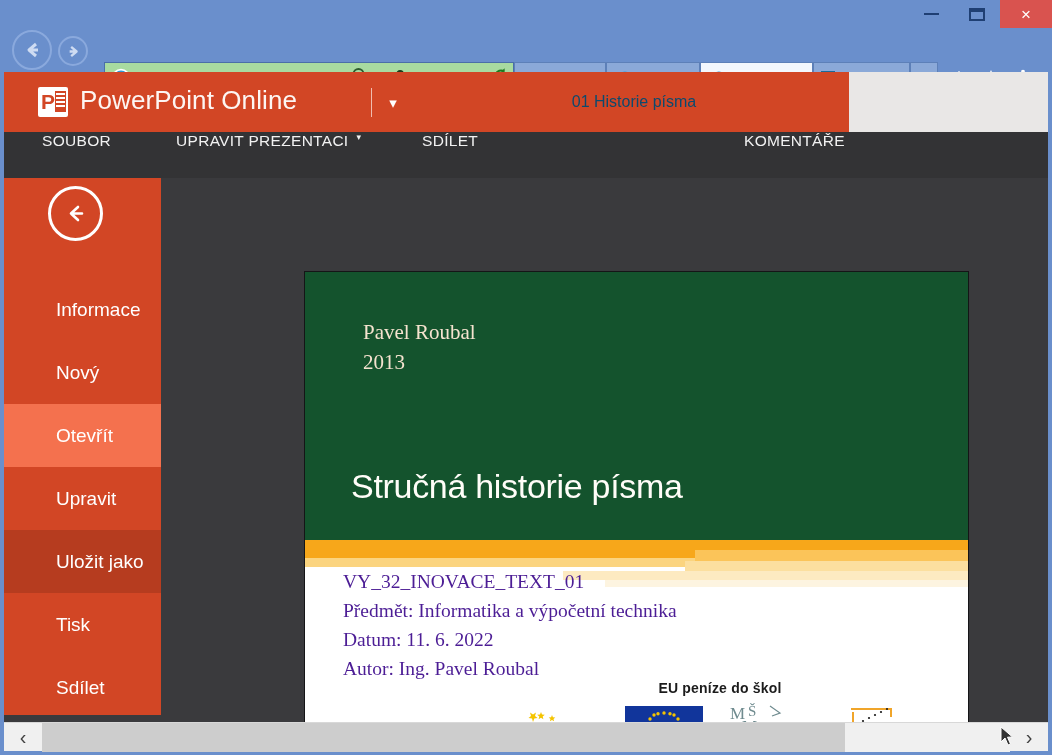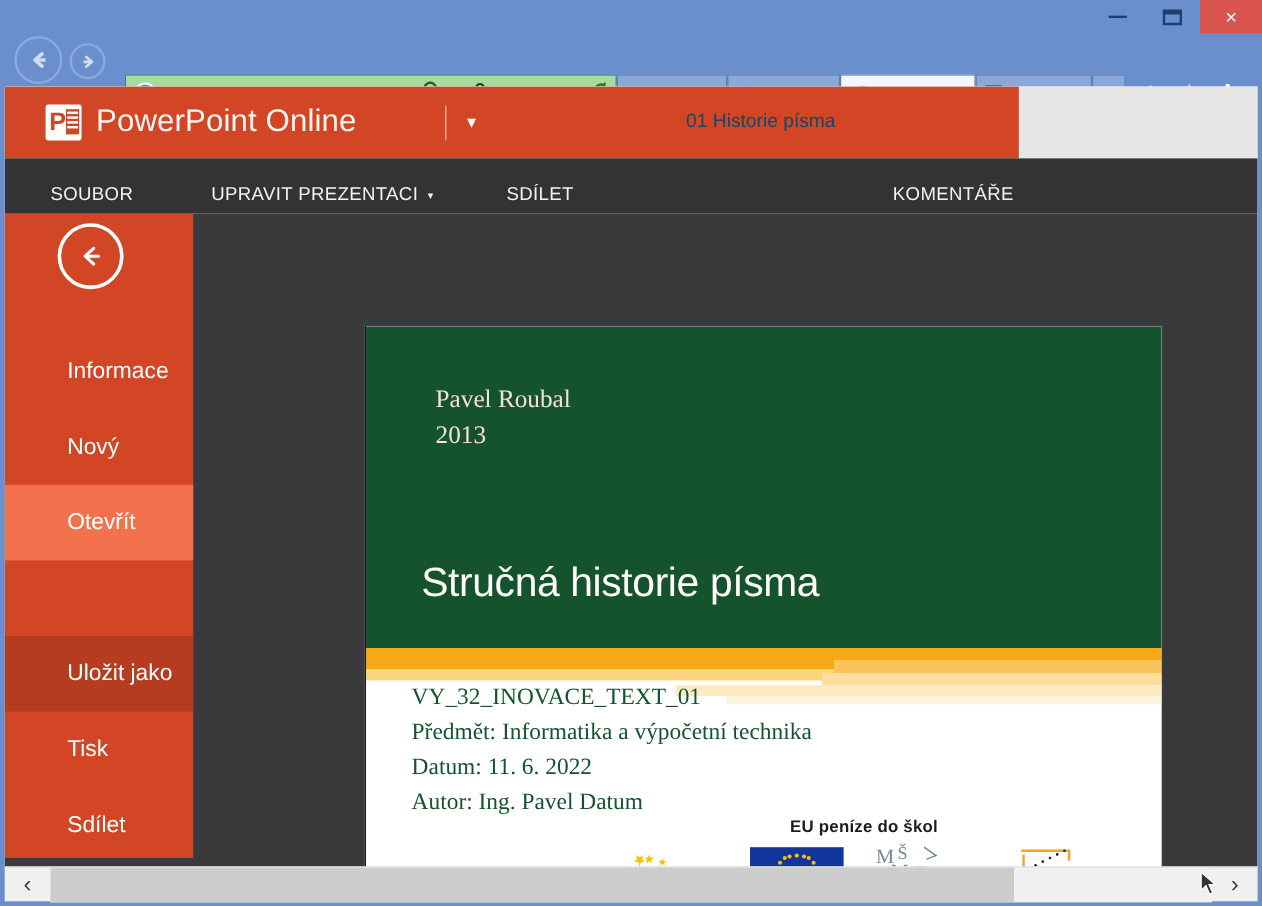--- a/index.html
+++ b/index.html
@@ -140,21 +140,21 @@
     font-size: 16px; color:#565451;
   }
 
   
   #ppt-menubar {
     position: absolute; left: 0; top: 60px; width: 1044px; height: 46px;
     background: #333335;
   }
   .menuitem {
     position: absolute; top: 60px; height: 61px;
-    display: flex; align-items: center; justify-content: center;
+    display: flex; align-items: flex-start; justify-content: center;
     color: #f2f2f2; font-size: 15.5px; letter-spacing: 0.3px; padding: 0 14px;
   }
   .menuitem.sel { background: #6e6e70; }
   #mi-soubor   { left: 24px;  }
   #mi-upravit  { left: 158px; }
   #mi-sdilet   { left: 404px; }
   #mi-spustit  { left: 508px; background:#6e6e70; }
   #mi-komentare{ left: 726px; }
   .menuitem .mcaret { margin-left: 8px; font-size: 9px; }
 
@@ -229,21 +229,21 @@
   }
   #stripe-d {
     position:absolute; left:300px; top:308px; width:363px; height:7px;
     background:#fdf4e0;
   }
   #slide-bottom {
     position:absolute; left:0; top:295px; width:663px; height:206px; background:#ffffff;
   }
   #slide-meta {
     position:absolute; left:38px; top:0px;
-    font-family:"Liberation Serif", serif; font-size:19.5px; color:#14532d; line-height:29px;
+    font-family:"Liberation Serif", serif; font-size:19.5px; color:#4c1d95; line-height:29px;
   }
   #eu-block {
     position:absolute; left:195px; top:113px; width:440px;
   }
   #eu-title {
     text-align:center; font-size:14px; font-weight:bold; color:#1c1c1c; letter-spacing:0.2px;
   }
   #eu-logos {
     display:flex; align-items:flex-end; justify-content:center; gap: 14px; margin-top: 7px; height: 50px;
   }
@@ -449,20 +449,23 @@
         </div>
         <div class="bsitem" id="bs-0">
           <span>Informace</span>
         </div>
         <div class="bsitem" id="bs-1">
           <span>Nový</span>
         </div>
         <div class="bsitem active" id="bs-2">
           <span>Otevřít</span>
         </div>
+        <div class="bsitem" id="bs-3">
+          <span>Upravit</span>
+        </div>
         <div class="bsitem hover" id="bs-4">
           <span>Uložit jako</span>
         </div>
         <div class="bsitem" id="bs-5">
           <span>Tisk</span>
         </div>
         <div class="bsitem" id="bs-6">
           <span>Sdílet</span>
         </div>
       </div>
@@ -481,21 +484,21 @@
         <div id="stripe-a"></div>
         <div id="stripe-b"></div>
         <div id="stripe-c"></div>
         <div id="stripe-d"></div>
 
         <div style="position:absolute; left:0; top:295px; width:663px; height:206px;">
           <div id="slide-meta">
             <div>VY_32_INOVACE_TEXT_01</div>
             <div>Předmět: Informatika a výpočetní technika</div>
             <div>Datum: 11. 6. 2022</div>
-            <div>Autor: Ing. Pavel Datum</div>
+            <div>Autor: Ing. Pavel Roubal</div>
           </div>
 
           <div id="eu-block">
             <div id="eu-title">EU peníze do škol</div>
             <div id="eu-logos">
 
               <div class="logo-esf">
                 <div class="mark">
                   <svg class="stars" viewBox="0 0 34 18">
                     <path d="M3 12 l1.3 -3.6 L7.6 8 L5 6 L6 2.4 L3 4.6 L0 2.4 L1 6 L-1.5 8 L2 8.4 Z" fill="#f5c400" transform="translate(3,1)"></path>

